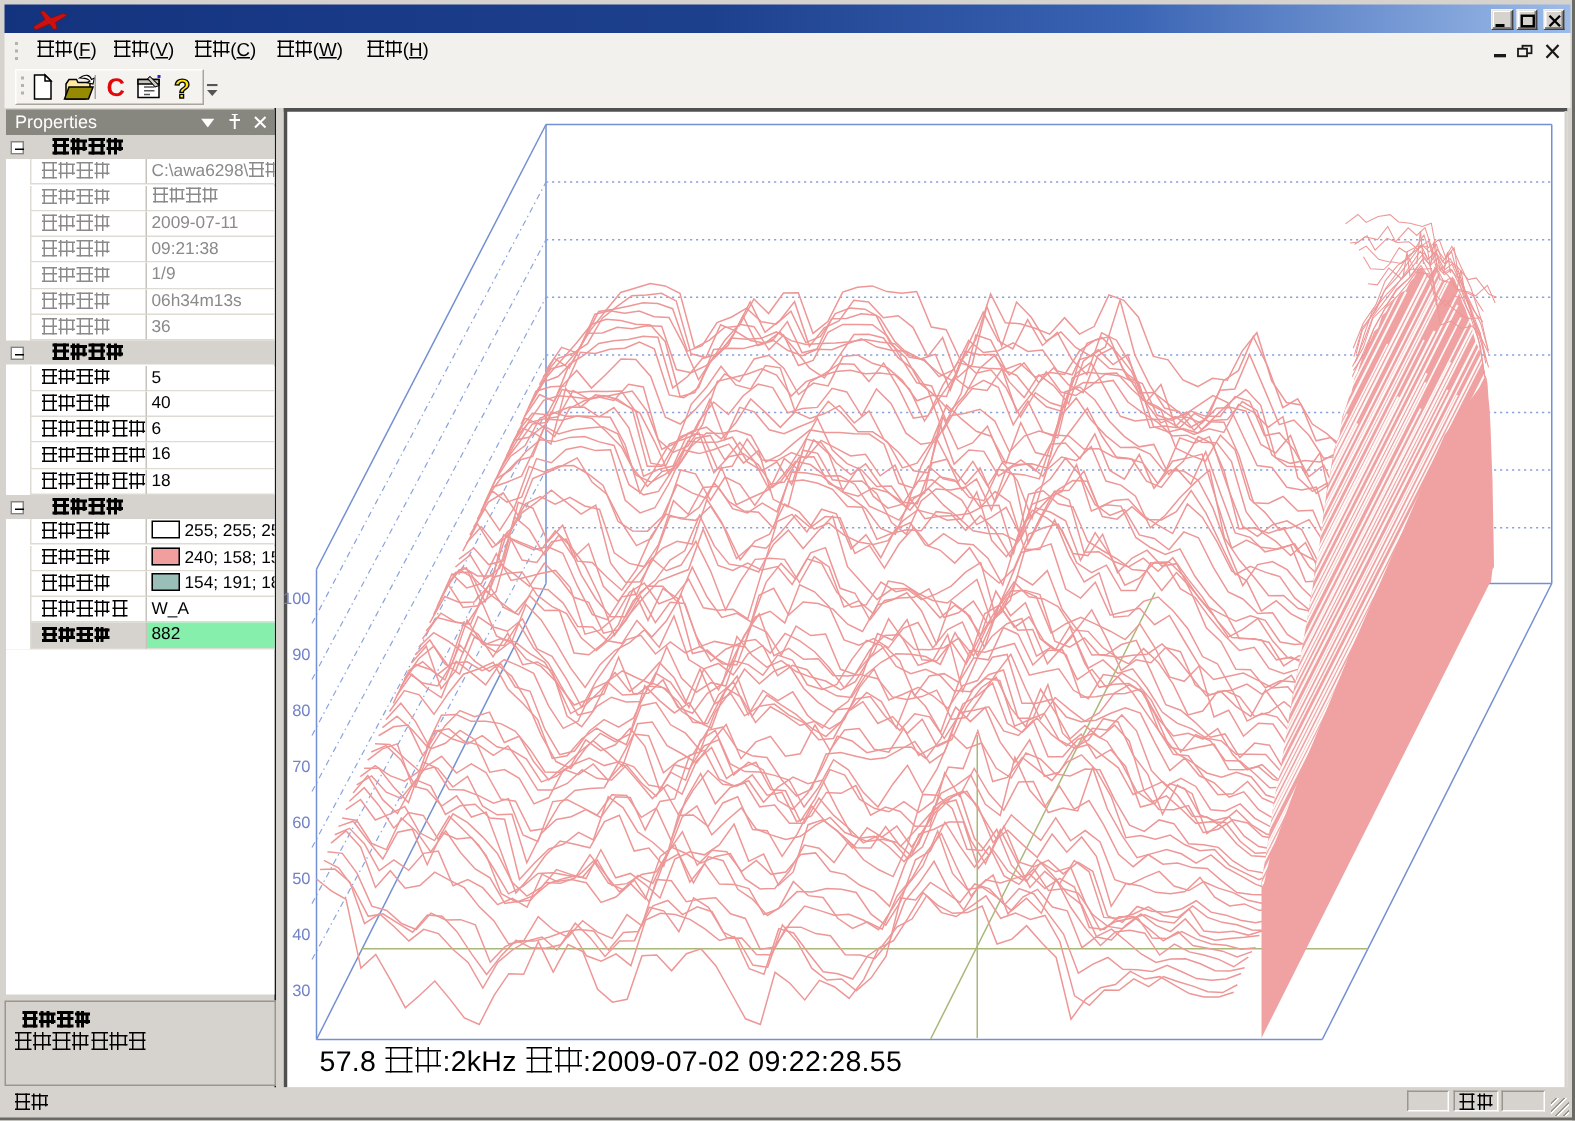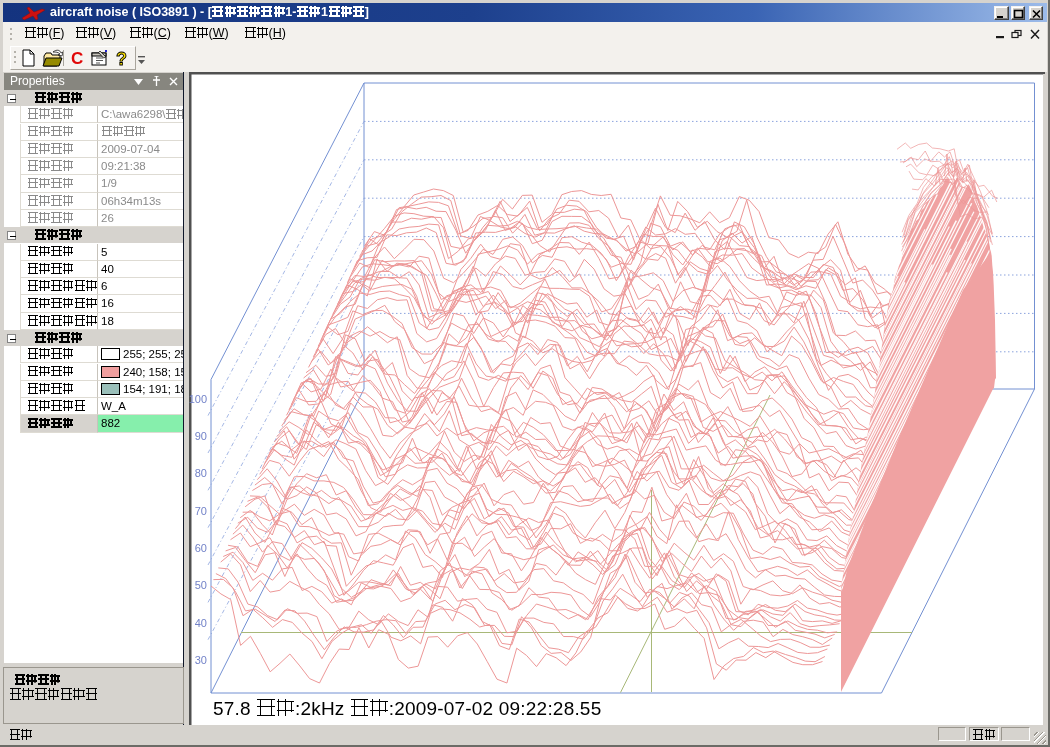--- a/index.html
+++ b/index.html
@@ -61,21 +61,20 @@
   background:repeating-linear-gradient(135deg,transparent 0 2px,#9a968e 2px 3px,#fff 3px 4px); }
 svg text { font-family:"Liberation Sans",sans-serif; }
 #btext { left:213px; top:698px; font-size:19px; letter-spacing:0.2px; color:#000; white-space:nowrap; }
 #btext i { width:.92em; height:.92em; }
 </style></head>
 <body>
 <div class="abs" id="title">
   <svg class="abs" style="left:17px;top:2px" width="28" height="16" viewBox="0 0 28 16">
     <path d="M2 13 L10 8 L7 3 L9 2 L14 7 L22 4 L25 5 L17 10 L18 14 L16 15 L13 11 L4 15 Z" fill="#cc1111" stroke="#801010" stroke-width="0.5"></path>
   </svg>
-  <span class="txt bld">aircraft noise ( ISO3891 )  - [<i class="g"></i><i class="g2"></i><i class="g"></i><i class="g2"></i><i class="g"></i><i class="g2"></i>1-<i class="g"></i><i class="g2"></i>1<i class="g"></i><i class="g2"></i><i class="g"></i>]</span>
   <span class="tbtn" style="right:38.5px"><svg width="13" height="12">
         <rect x="2" y="8" width="6" height="2" fill="#000"></rect>
       </svg></span>
   <span class="tbtn" style="right:22px"><svg width="13" height="12">
         <rect x="2.5" y="2.5" width="8" height="7" fill="none" stroke="#000" stroke-width="1.6"></rect>
       </svg></span>
   <span class="tbtn" style="right:4px"><svg width="13" height="12">
         <path d="M3 2.5 L10 9.5 M10 2.5 L3 9.5" stroke="#000" stroke-width="1.6"></path>
       </svg></span>
 </div>
@@ -146,37 +145,37 @@
 <div class="row dis" style="top:16.2px;height:17.3px">
         <span class="lab" style=""><i class="g"></i><i class="g2"></i><i class="g"></i><i class="g2"></i></span>
         <span class="val" style="">C:\awa6298\<i class="g"></i><i class="g2"></i></span>
       </div>
 <div class="row dis" style="top:33.5px;height:17.3px">
         <span class="lab" style=""><i class="g"></i><i class="g2"></i><i class="g"></i><i class="g2"></i></span>
         <span class="val" style=""><i class="g"></i><i class="g2"></i><i class="g"></i><i class="g2"></i></span>
       </div>
 <div class="row dis" style="top:50.8px;height:17.3px">
         <span class="lab" style=""><i class="g"></i><i class="g2"></i><i class="g"></i><i class="g2"></i></span>
-        <span class="val" style="">2009-07-04</span>
+        <span class="val" style="">2009-07-11</span>
       </div>
 <div class="row dis" style="top:68.1px;height:17.3px">
         <span class="lab" style=""><i class="g"></i><i class="g2"></i><i class="g"></i><i class="g2"></i></span>
         <span class="val" style="">09:21:38</span>
       </div>
 <div class="row dis" style="top:85.4px;height:17.3px">
         <span class="lab" style=""><i class="g"></i><i class="g2"></i><i class="g"></i><i class="g2"></i></span>
         <span class="val" style="">1/9</span>
       </div>
 <div class="row dis" style="top:102.7px;height:17.3px">
         <span class="lab" style=""><i class="g"></i><i class="g2"></i><i class="g"></i><i class="g2"></i></span>
         <span class="val" style="">06h34m13s</span>
       </div>
 <div class="row dis" style="top:120.0px;height:17.3px">
         <span class="lab" style=""><i class="g"></i><i class="g2"></i><i class="g"></i><i class="g2"></i></span>
-        <span class="val" style="">26</span>
+        <span class="val" style="">36</span>
       </div>
 <div class="sec" style="top:137.3px;height:16.2px"><span class="mbox"></span><b><i class="g"></i><i class="g2"></i><i class="g"></i><i class="g2"></i></b></div>
 <div class="row" style="top:153.5px;height:17.3px">
         <span class="lab" style=""><i class="g"></i><i class="g2"></i><i class="g"></i><i class="g2"></i></span>
         <span class="val" style="">5</span>
       </div>
 <div class="row" style="top:170.8px;height:17.3px">
         <span class="lab" style=""><i class="g"></i><i class="g2"></i><i class="g"></i><i class="g2"></i></span>
         <span class="val" style="">40</span>
       </div>

